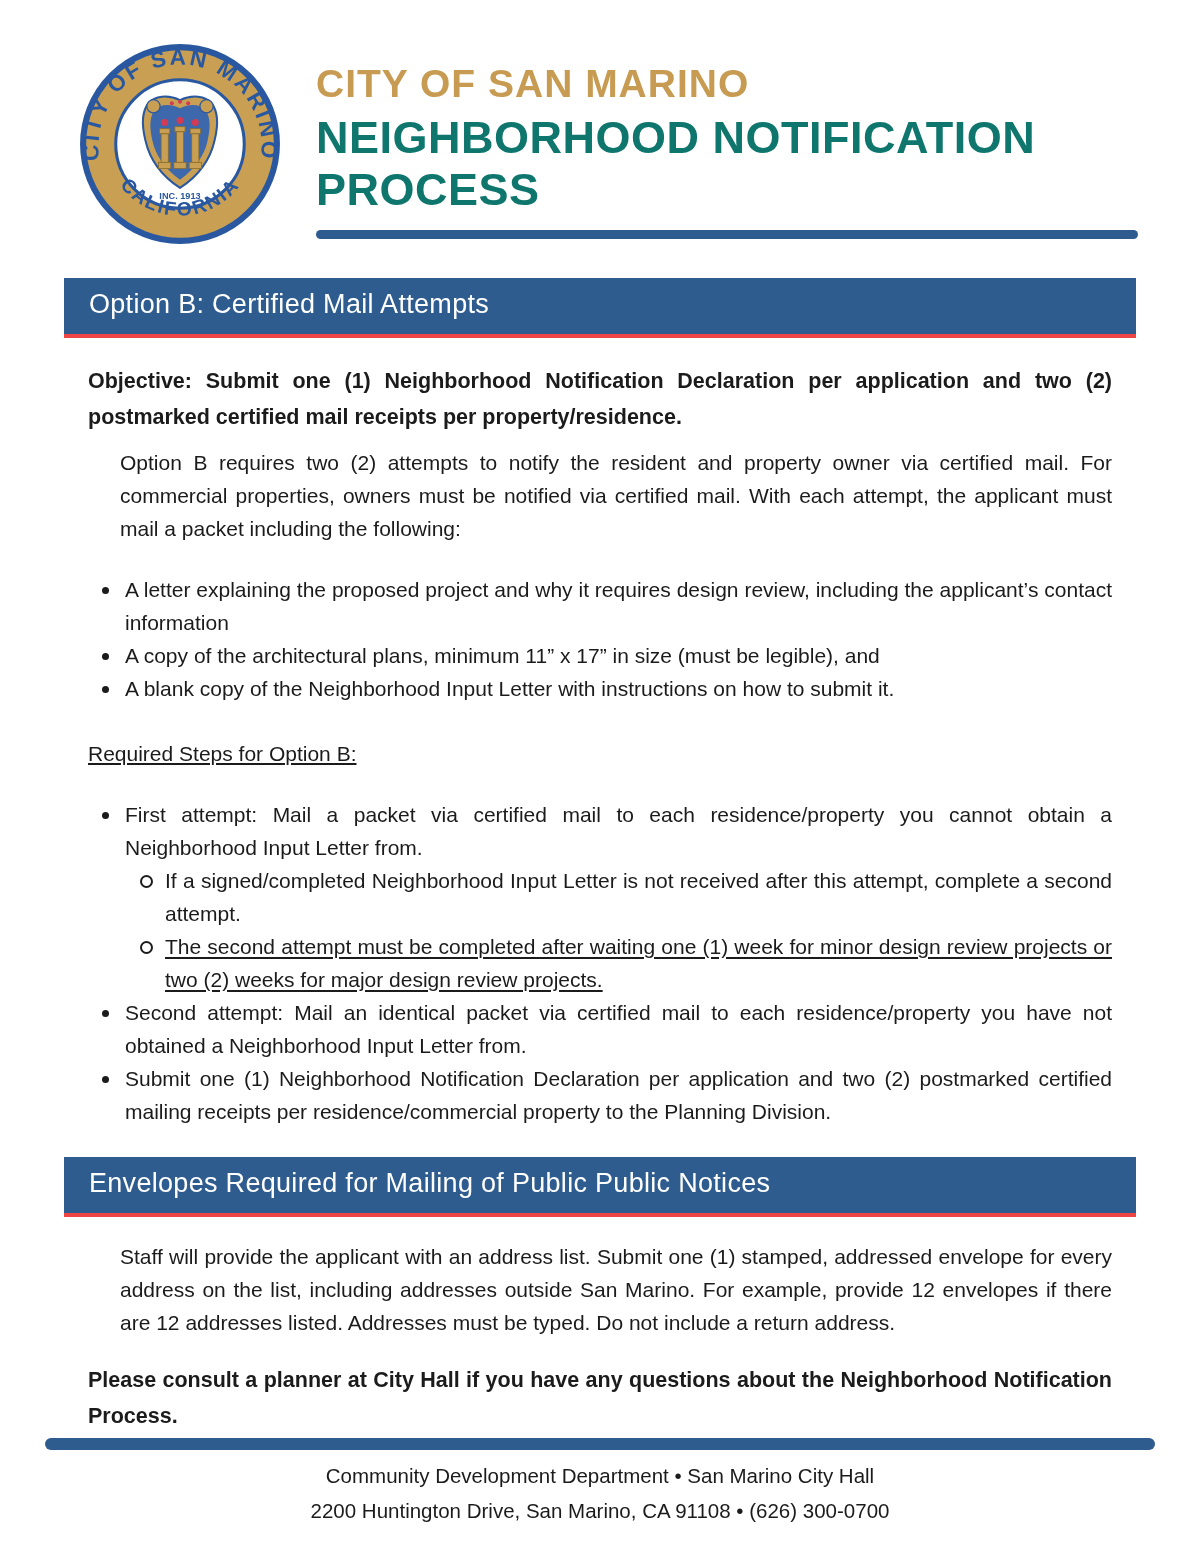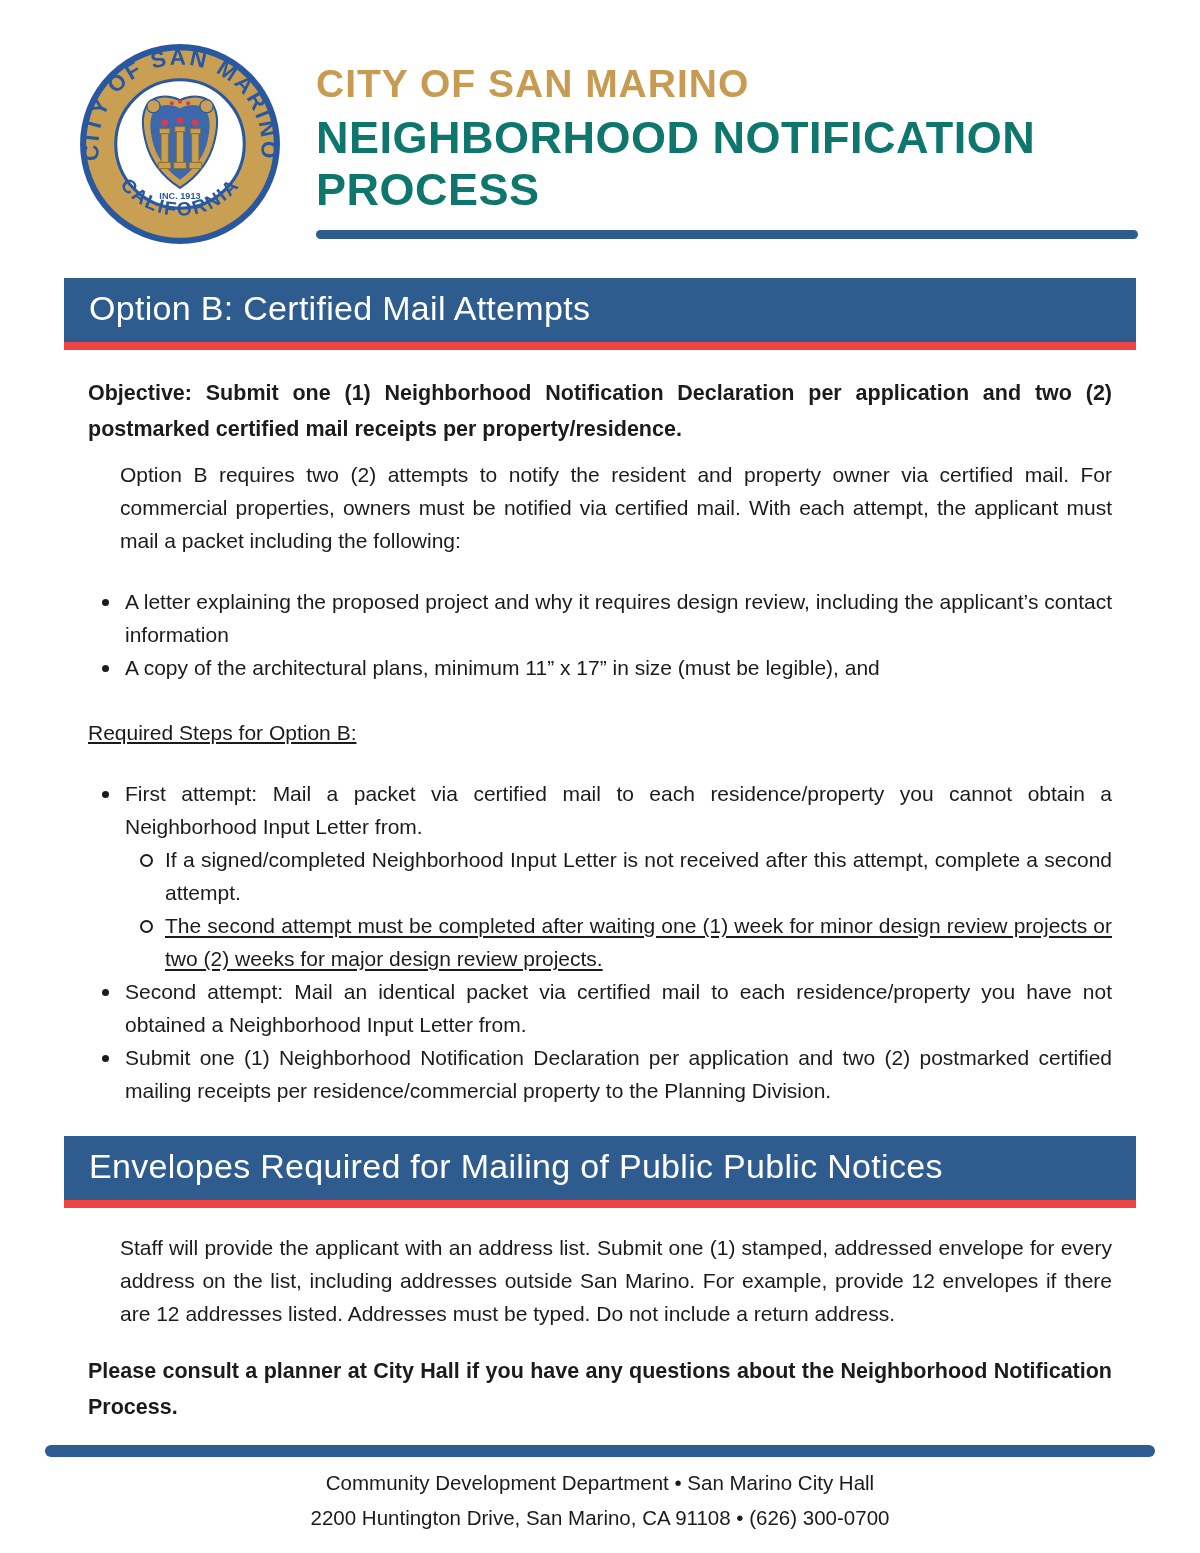--- a/index.html
+++ b/index.html
@@ -8,22 +8,22 @@
 
   
   .header { display:flex; margin:0 62px 0 78px; gap:34px; }
   .seal-wrap { flex:0 0 204px; }
   .titles { flex:1; padding-top:20px; }
   .city-title { font-size:39px; font-weight:700; letter-spacing:1px; color:#C79B51; }
   .doc-title { font-size:45px; font-weight:700; letter-spacing:0.5px; color:#0f766e; line-height:1.16; margin-top:6px; }
   .title-rule { height:9px; background:#2F5C8F; border-radius:5px; margin-top:14px; }
 
   
-  .banner { margin:28px 64px 0 64px; background:#2F5C8F; border-bottom:8px solid #ef4444;
-            color:#ffffff; font-size:34px; font-weight:400; padding:11px 25px 14px 25px; letter-spacing:0.3px; }
+  .banner { margin:28px 64px 0 64px; background:#2F5C8F; border-bottom:4px solid #ef4444;
+            color:#ffffff; font-size:27px; font-weight:400; padding:11px 25px 14px 25px; letter-spacing:0.3px; }
 
   
   .content { margin:0 88px; font-size:21px; line-height:1.57; }
   .content p { text-align:justify; }
   .p-bold { font-weight:700; font-size:21.5px; line-height:1.68; }
   .objective { margin-top:25px; }
   .intro { margin-top:12px;margin-left:32px; }
   .steps-heading { margin-top:32px;text-decoration:underline; }
   .consult { margin-top:22px; }
 
@@ -31,21 +31,21 @@
   ul.bullets > li { position:relative; padding-left:37px; text-align:justify; }
   ul.bullets > li::before { content:""; position:absolute; left:14px; top:13px;
         width:7px; height:7px; border-radius:50%; background:#1b1b1b; }
   ul.sub { list-style:none; }
   ul.sub > li { position:relative; padding-left:40px; text-align:justify; }
   ul.sub > li::before { content:""; position:absolute; left:15px; top:10px;
         width:9px; height:9px; border-radius:50%; border:2px solid #1b1b1b; background:transparent; }
   .underlined { text-decoration:underline; text-decoration-thickness:1.5px; text-underline-offset:3px; }
 
   
-  .footer { margin-top:20px; }
+  .footer { margin-top:4px; }
   .footer-rule { height:12px; background:#2F5C8F; border-radius:6px; margin:0 45px; }
   .footer-text { text-align:center; font-size:20.5px; line-height:1.7; margin-top:9px; }
 </style>
 </head>
 <body>
 
 <div class="page">
 
   <div class="header">
     <div class="seal-wrap">
@@ -100,20 +100,21 @@
 
   <div class="banner">Option B: Certified Mail Attempts</div>
 
   <div class="content">
     <p class="p-bold objective">Objective: Submit one (1) Neighborhood Notification Declaration per application and two (2) postmarked certified mail receipts per property/residence.</p>
     <p class="intro">Option B requires two (2) attempts to notify the resident and property owner via certified mail. For commercial properties, owners must be notified via certified mail. With each attempt, the applicant must mail a packet including the following:</p>
 
     <ul class="bullets">
       <li>A letter explaining the proposed project and why it requires design review, including the applicant’s contact information</li>
       <li>A copy of the architectural plans, minimum 11” x 17” in size (must be legible), and</li>
+      <li>A blank copy of the Neighborhood Input Letter with instructions on how to submit it.</li>
     </ul>
 
     <p class="steps-heading">Required Steps for Option B:</p>
 
     <ul class="bullets">
       <li>
         <span>First attempt: Mail a packet via certified mail to each residence/property you cannot obtain a Neighborhood Input Letter from.</span>
         <ul class="sub">
           <li>If a signed/completed Neighborhood Input Letter is not received after this attempt, complete a second attempt.</li>
           <li class="underlined">The second attempt must be completed after waiting one (1) week for minor design review projects or two (2) weeks for major design review projects.</li>

